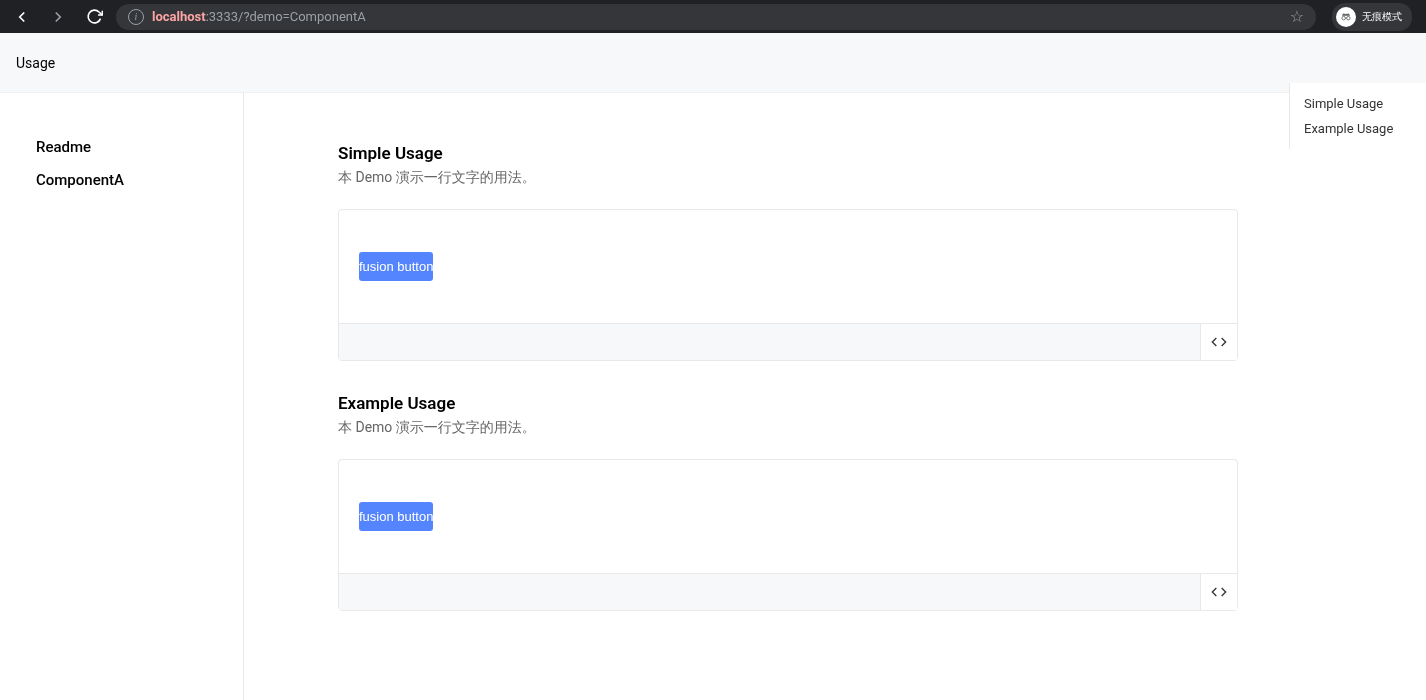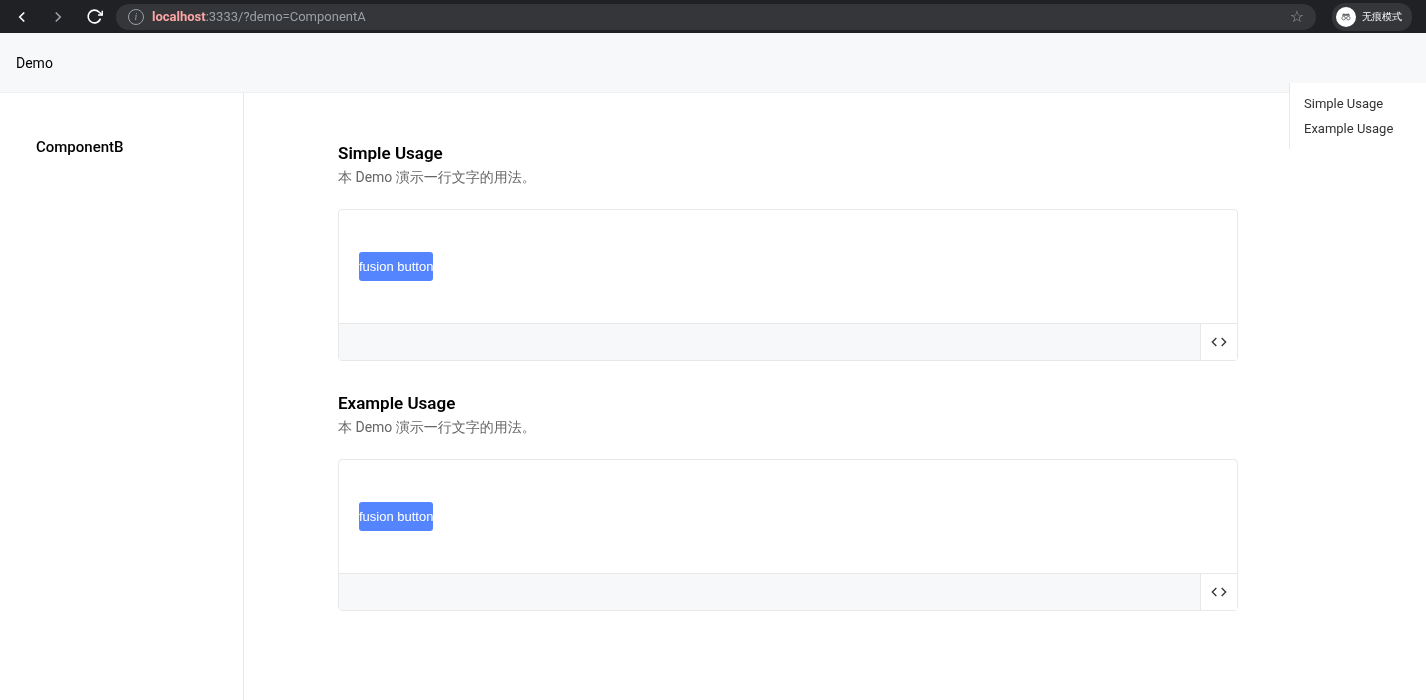--- a/index.html
+++ b/index.html
@@ -247,26 +247,27 @@
             <path d="M11 14h2" stroke="#5f6368" stroke-width="1.5"></path>
             <path d="M5 10 L7 6 L12 7 L17 6 L19 10 Z" fill="#5f6368"></path>
           </svg>
       </span>
       <span>无痕模式</span>
     </div>
   </div>
 </div>
 
 <div class="app-header">
-  <span>Demo</span>
+  <span>Usage</span>
 </div>
 
 <div class="app-body">
   <div class="sidebar">
-    <div class="sidebar-item">ComponentB</div>
+    <div class="sidebar-item">Readme</div>
+    <div class="sidebar-item">ComponentA</div>
   </div>
 
   <div class="main">
     <div class="demo-section">
       <h2 class="demo-title">Simple Usage</h2>
       <p class="demo-desc">本 Demo 演示一行文字的用法。</p>
       <div class="demo-box">
         <div class="demo-preview">
           <button class="fusion-btn">fusion button</button>
         </div>

